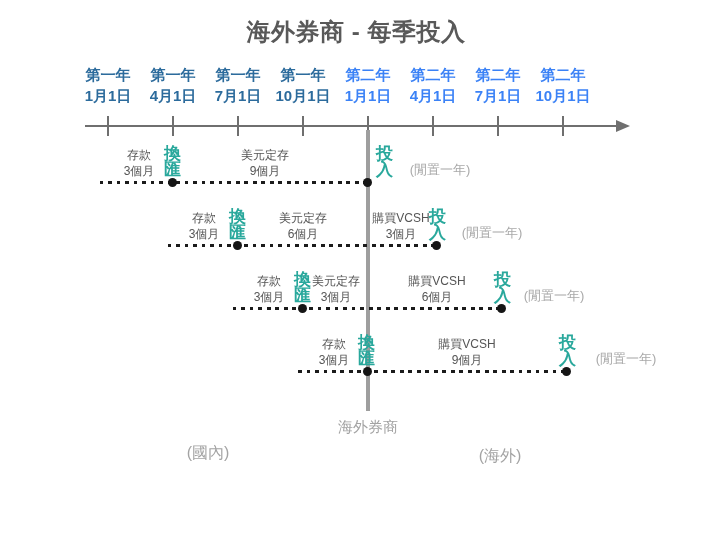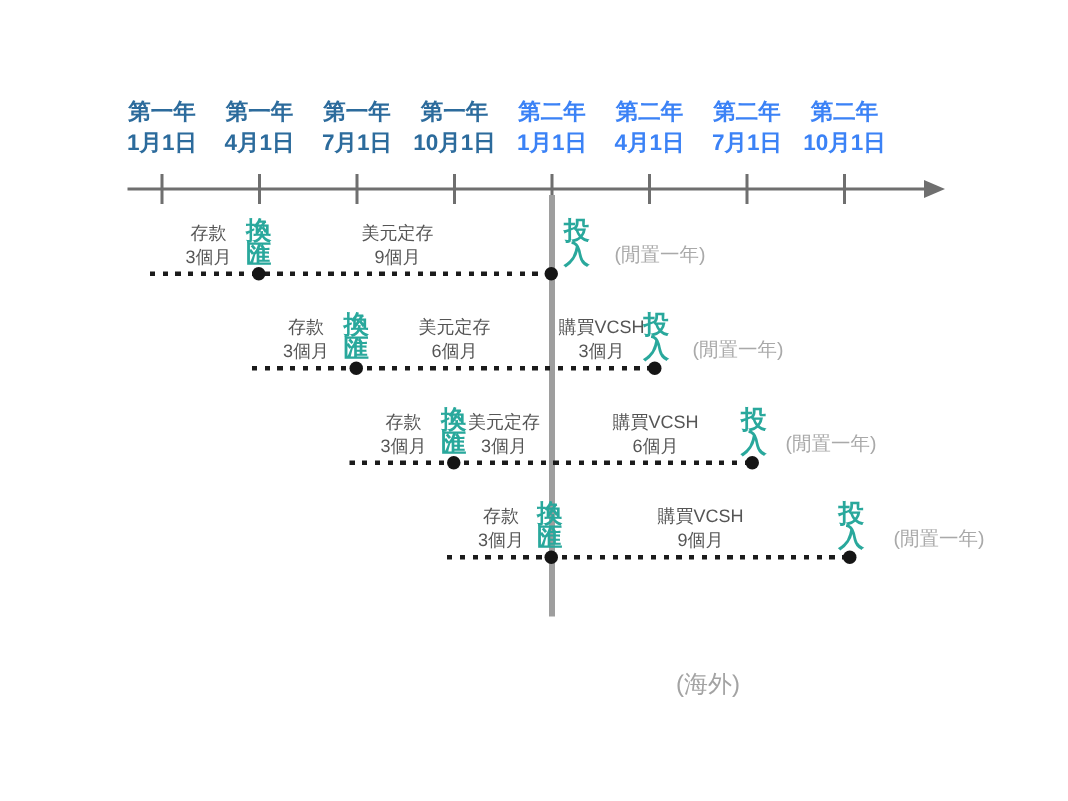--- a/index.html
+++ b/index.html
@@ -36,20 +36,21 @@
   }
   .idle { position:absolute; width:110px; text-align:center; font-size:13px; color:#a9a9a9; }
   .transfer { position:absolute; left:318px; top:413px; width:100px; text-align:center; font-size:15px; line-height:27px; color:#a3a3a3; }
   .zone { position:absolute; width:80px; text-align:center; font-size:16px; color:#a3a3a3; }
 </style>
 </head>
 <body>
 
 <div class="canvas">
 
+  <div class="title">海外券商 - 每季投入</div>
 
   <div class="date y1" style="left:73px">
     <div>第一年</div>
     <div>1月1日</div>
   </div>
   <div class="date y1" style="left:138px">
     <div>第一年</div>
     <div>4月1日</div>
   </div>
   <div class="date y1" style="left:203px">
@@ -152,16 +153,18 @@
   </div>
   <div class="vtext" style="left:358px;top:335px">換匯</div>
   <div class="seg" style="left:419px;top:336px">
     <div>購買VCSH</div>
     <div>9個月</div>
   </div>
   <div class="vtext" style="left:559px;top:335px">投入</div>
   <div class="idle" style="left:571px;top:350px">(閒置一年)</div>
 
   <div class="transfer">
+    <div>海外券商</div>
   </div>
-  <div class="zone" style="left:432px;top:446px">(海外)</div>
+  <div class="zone" style="left:168px;top:443px">(國內)</div>
+  <div class="zone" style="left:460px;top:446px">(海外)</div>
 
 </div>
 
 </body></html>

